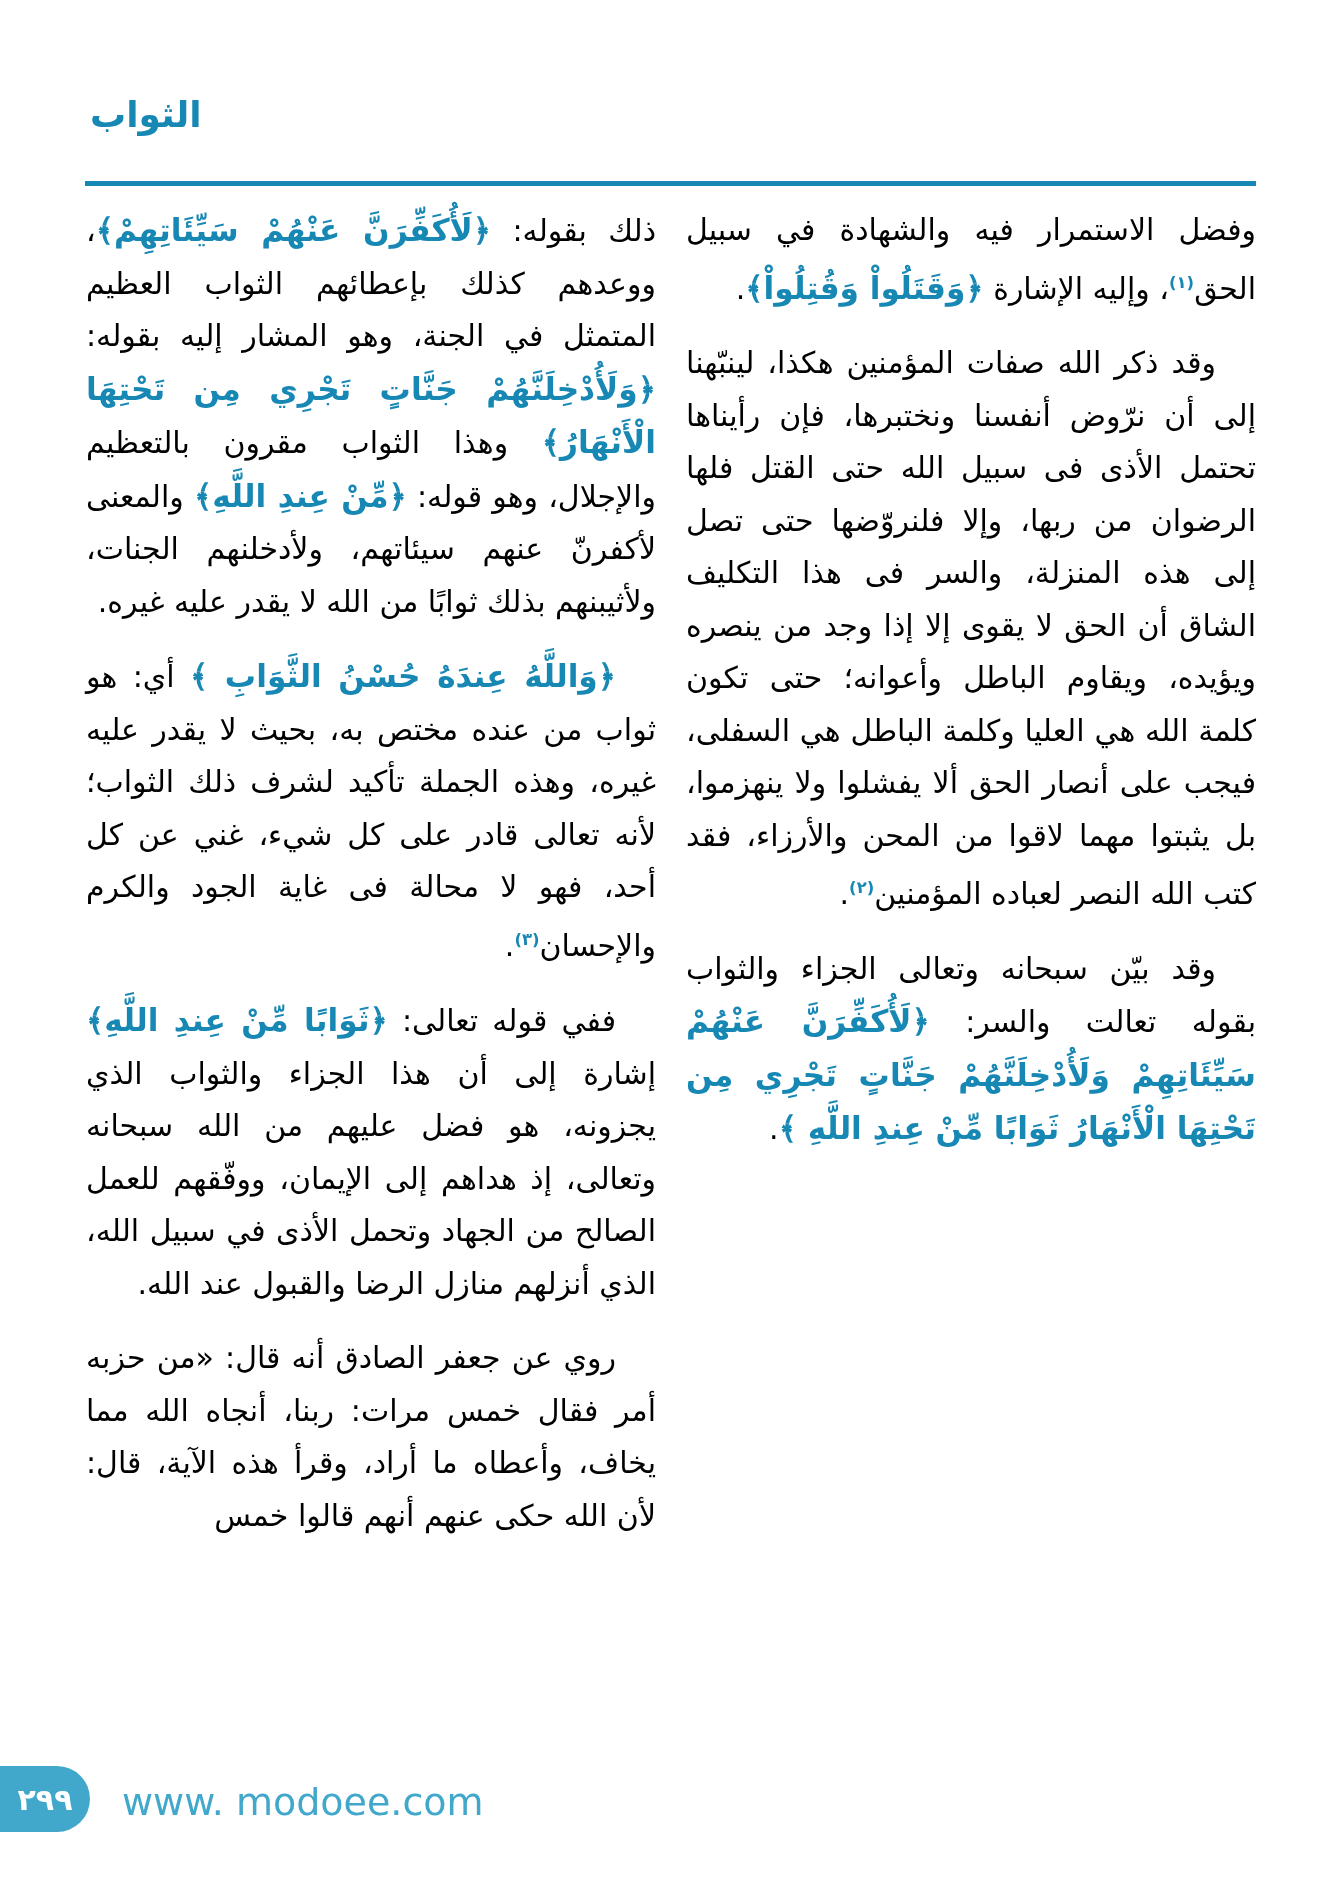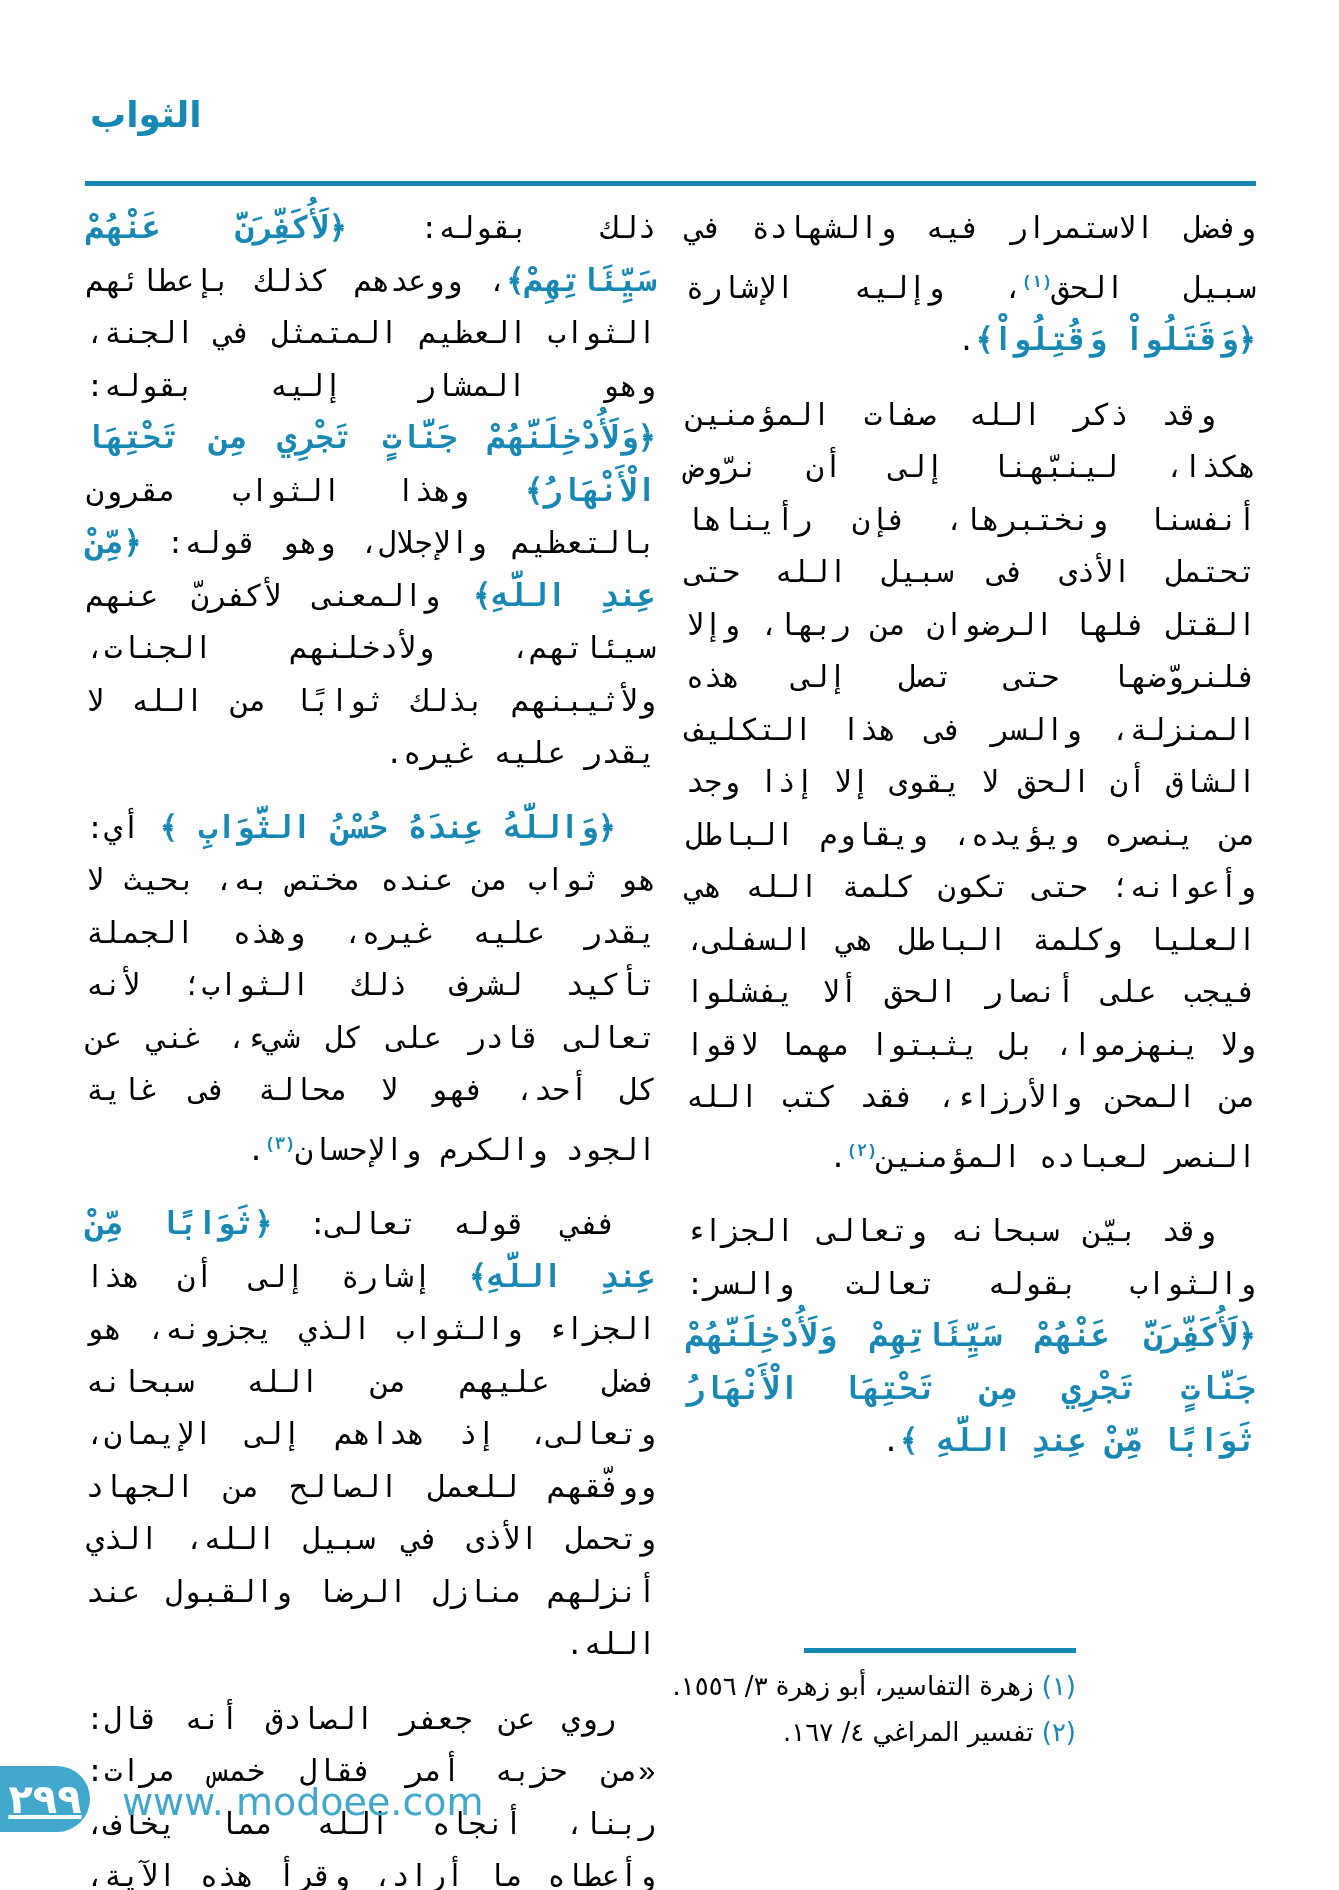--- a/index.html
+++ b/index.html
@@ -26,21 +26,21 @@
     position:absolute;left:85px;top:204px;width:1171px;height:1576px;
     direction:rtl;display:flex;gap:30px;
   }
   .col{
     position:relative;width:570px;height:100%;
   }
   .col-body{
     font-size:30px;line-height:52.5px;text-align:justify;
     direction:rtl;
   }
-  .para{margin:0;font-family:Liberation Mono, monospace;}
+  .para{margin:0;}
   .para.indent{text-indent:40px;margin-top:22px;}
   .run-n{color:var(--ink);}
   .run-q{color:var(--accent);font-weight:bold;font-size:1.04em;}
   .run-r{
     color:var(--accent);font-size:0.55em;vertical-align:super;
     font-weight:bold;white-space:nowrap;
   }
   .fn-area{position:absolute;direction:rtl;text-align:right;}
   .col-right .fn-area{top:1444px;right:180px;width:440px;}
   .col-left  .fn-area{top:1484px;right:93px;width:475px;}
@@ -50,46 +50,39 @@
   .fn-list{margin-top:10px;font-size:26px;line-height:46px;}
   .footnote{white-space:nowrap;}
   .fn-num{color:var(--accent);}
   .fn-text{color:var(--ink);}
   .page-number-badge{
     position:absolute;left:0;top:1766px;width:90px;height:66px;
     background:var(--footer-accent);
     border-radius:0 33px 33px 0;
     display:flex;align-items:center;justify-content:center;
   }
-  .page-number{color:#ffffff;font-size:40px;font-weight:bold;direction:rtl;text-decoration:underline;}
+  .page-number{color:#ffffff;font-size:30px;font-weight:bold;direction:rtl;}
   .website-url{
     position:absolute;left:122px;top:1780px;
     color:var(--footer-accent);font-size:38px;direction:ltr;
   }
 </style>
 </head>
 <body>
 
 <div class="page-title">الثواب</div>
 <div class="header-rule"></div>
 
 <div class="content">
   <div class="col col-right">
     <div class="col-body">
         <p class="para"><span class="run-n">وفضل الاستمرار فيه والشهادة في سبيل الحق</span><span class="run-r">(١)</span><span class="run-n">، وإليه الإشارة </span><span class="run-q">﴿وَقَتَلُواْ وَقُتِلُواْ﴾</span><span class="run-n">.</span></p>
         <p class="para indent"><span class="run-n">وقد ذكر الله صفات المؤمنين هكذا، لينبّهنا إلى أن نرّوض أنفسنا ونختبرها، فإن رأيناها تحتمل الأذى فى سبيل الله حتى القتل فلها الرضوان من ربها، وإلا فلنروّضها حتى تصل إلى هذه المنزلة، والسر فى هذا التكليف الشاق أن الحق لا يقوى إلا إذا وجد من ينصره ويؤيده، ويقاوم الباطل وأعوانه؛ حتى تكون كلمة الله هي العليا وكلمة الباطل هي السفلى، فيجب على أنصار الحق ألا يفشلوا ولا ينهزموا، بل يثبتوا مهما لاقوا من المحن والأرزاء، فقد كتب الله النصر لعباده المؤمنين</span><span class="run-r">(٢)</span><span class="run-n">.</span></p>
         <p class="para indent"><span class="run-n">وقد بيّن سبحانه وتعالى الجزاء والثواب بقوله تعالت والسر: </span><span class="run-q">﴿لَأُكَفِّرَنَّ عَنْهُمْ سَيِّئَاتِهِمْ وَلَأُدْخِلَنَّهُمْ جَنَّاتٍ تَجْرِي مِن تَحْتِهَا الْأَنْهَارُ ثَوَابًا مِّنْ عِندِ اللَّهِ ﴾</span><span class="run-n">.</span></p>
       </div>
-    <div class="fn-area">
-      <div class="fn-sep"></div>
-      <div class="fn-list">
-          <div class="footnote"><span class="fn-num">(١)</span><span class="fn-text"> زهرة التفاسير، أبو زهرة ٣/ ١٥٥٦.</span></div>
-          <div class="footnote"><span class="fn-num">(٢)</span><span class="fn-text"> تفسير المراغي ٤/ ١٦٧.</span></div>
-        </div>
-    </div>
   </div>
   <div class="col col-left">
     <div class="col-body">
         <p class="para"><span class="run-n">ذلك بقوله: </span><span class="run-q">﴿لَأُكَفِّرَنَّ عَنْهُمْ سَيِّئَاتِهِمْ﴾</span><span class="run-n">، ووعدهم كذلك بإعطائهم الثواب العظيم المتمثل في الجنة، وهو المشار إليه بقوله: </span><span class="run-q">﴿وَلَأُدْخِلَنَّهُمْ جَنَّاتٍ تَجْرِي مِن تَحْتِهَا الْأَنْهَارُ﴾</span><span class="run-n"> وهذا الثواب مقرون بالتعظيم والإجلال، وهو قوله: </span><span class="run-q">﴿مِّنْ عِندِ اللَّهِ﴾</span><span class="run-n"> والمعنى لأكفرنّ عنهم سيئاتهم، ولأدخلنهم الجنات، ولأثيبنهم بذلك ثوابًا من الله لا يقدر عليه غيره.</span></p>
         <p class="para indent"><span class="run-q">﴿وَاللَّهُ عِندَهُ حُسْنُ الثَّوَابِ ﴾</span><span class="run-n"> أي: هو ثواب من عنده مختص به، بحيث لا يقدر عليه غيره، وهذه الجملة تأكيد لشرف ذلك الثواب؛ لأنه تعالى قادر على كل شيء، غني عن كل أحد، فهو لا محالة فى غاية الجود والكرم والإحسان</span><span class="run-r">(٣)</span><span class="run-n">.</span></p>
         <p class="para indent"><span class="run-n">ففي قوله تعالى: </span><span class="run-q">﴿ثَوَابًا مِّنْ عِندِ اللَّهِ﴾</span><span class="run-n"> إشارة إلى أن هذا الجزاء والثواب الذي يجزونه، هو فضل عليهم من الله سبحانه وتعالى، إذ هداهم إلى الإيمان، ووفّقهم للعمل الصالح من الجهاد وتحمل الأذى في سبيل الله، الذي أنزلهم منازل الرضا والقبول عند الله.</span></p>
         <p class="para indent"><span class="run-n">روي عن جعفر الصادق أنه قال: «من حزبه أمر فقال خمس مرات: ربنا، أنجاه الله مما يخاف، وأعطاه ما أراد، وقرأ هذه الآية، قال: لأن الله حكى عنهم أنهم قالوا خمس</span></p>
       </div>
   </div>
 </div>

